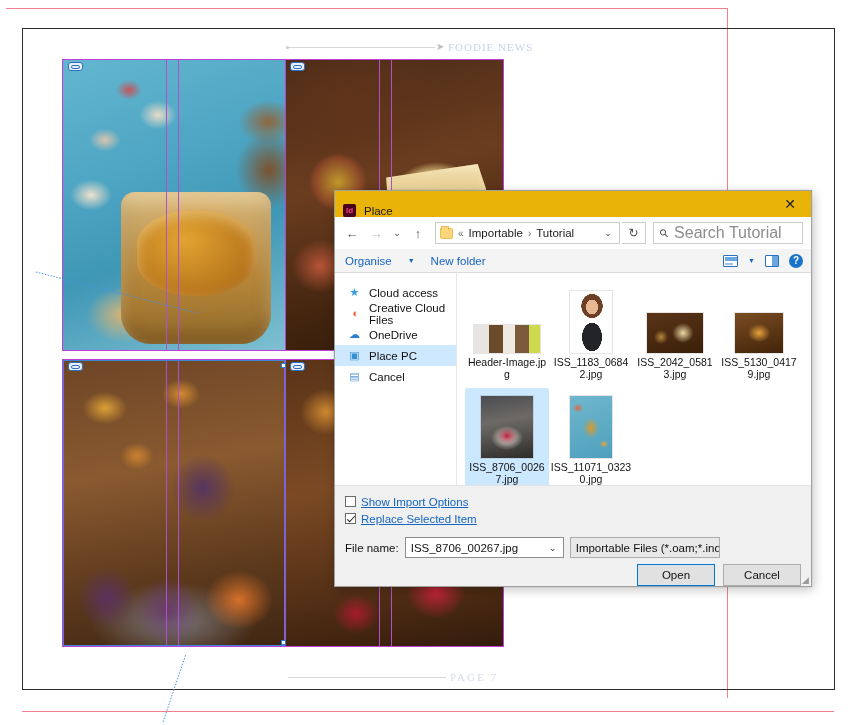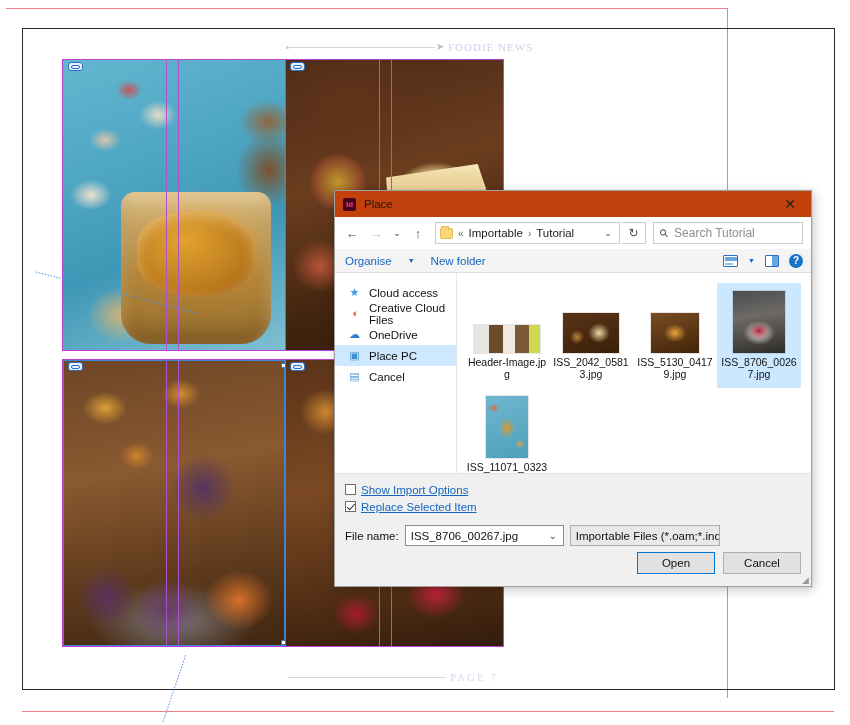--- a/index.html
+++ b/index.html
@@ -131,21 +131,21 @@
   .label-arrow{ position:absolute; color:#bdbdbd; font-size:10px; line-height:1; }
 
   
   #place-dialog {
     position:absolute; left:334px; top:190px; width:478px; height:397px;
     background:#f0f0f0; border:1px solid #a0a0a0;
     box-shadow:0 0 0 1px rgba(0,0,0,.04), 2px 3px 10px rgba(0,0,0,.22);
     font-size:11.5px; color:#111; display:flex; flex-direction:column;
   }
   .titlebar {
-    height:26px; background:#c2410c; display:flex; align-items:center;
+    height:26px; background:#eab308; display:flex; align-items:flex-end;
     padding:0 0 0 8px; flex:none;
   }
   .id-icon {
     width:13px; height:13px; background:#49021f; border-radius:2px;
     color:#ff3d81; font-size:8px; font-weight:bold; line-height:13px;
     text-align:center; font-family:"Liberation Sans", sans-serif; flex:none;
   }
   .title-text { margin-left:8px; font-size:11.5px; color:#1a1a1a; }
   .close-btn {
     margin-left:auto; width:42px; height:26px; display:flex;
@@ -181,21 +181,21 @@
   .addr-caret { margin-left:auto; width:18px; text-align:center; color:#4d4d4d; font-size:9px; }
   .refresh-btn {
     width:24px; height:22px; border:1px solid #cccccc; border-left:none; background:#fff;
     display:flex; align-items:center; justify-content:center; color:#4d4d4d; font-size:12px; flex:none;
   }
   .searchbar {
     width:150px; height:22px; margin-left:5px; border:1px solid #cccccc; background:#fff;
     display:flex; align-items:center; gap:6px; padding:0 6px; flex:none;
   }
   .search-ico { color:#555; font-size:11px; transform:rotate(-45deg); display:inline-block; }
-  .search-ph { color:#8d8d8d; font-size:12px; }
+  .search-ph { color:#8d8d8d; font-size:16px; }
 
   
   .cmdbar {
     height:24px; background:#f4f4f4; border-bottom:1px solid #dcdcdc;
     display:flex; align-items:center; padding:0 8px 0 10px; gap:16px; flex:none;
   }
   .cmd-item { color:#1665c0; font-size:11.5px; display:flex; align-items:center; gap:16px; }
   .cmd-caret { font-size:7px; color:#1665c0; }
   .cmd-right { margin-left:auto; display:flex; align-items:center; gap:10px; }
   .viewico {
@@ -327,21 +327,21 @@
     width:159px; height:21px; border:1px solid #8d8d8d; background:#fff;
     display:flex; align-items:center; padding:0 2px 0 5px; font-size:11.5px; color:#111;
   }
   .fn-caret { margin-left:auto; width:16px; text-align:center; color:#333; font-size:9px; }
   .filter-sel {
     width:150px; height:21px; border:1px solid #adadad; background:#e8e8e8;
     display:flex; align-items:center; padding:0 2px 0 5px; font-size:11.5px; color:#111;
     white-space:nowrap; overflow:hidden;
   }
   .btnrow {
-    display:flex; justify-content:flex-end; gap:8px; padding:6px 10px 12px 10px; flex:none;
+    display:flex; justify-content:flex-end; gap:8px; padding:6px 10px 0 10px; flex:none;
   }
   .dlg-btn {
     width:78px; height:22px; border:1px solid #adadad; background:#e1e1e1;
     font-size:11.5px; color:#111; display:flex; align-items:center; justify-content:center;
   }
   .dlg-btn.default { border:1px solid #0078d7; background:#e1e1e1; }
   .resize-grip {
     position:absolute; right:2px; bottom:1px; width:10px; height:10px;
     color:#9a9a9a; font-size:9px; line-height:10px; text-align:right;
   }
@@ -492,20 +492,26 @@
 
     <div class="filelist">
       <div class="file-cell">
         <div class="thumb-box">
             <div class="thumb t-header"></div>
           </div>
         <div class="file-label">Header-Image.jpg</div>
       </div>
       <div class="file-cell">
         <div class="thumb-box">
+            <div class="thumb t-woman"></div>
+          </div>
+        <div class="file-label">ISS_1183_06842.jpg</div>
+      </div>
+      <div class="file-cell">
+        <div class="thumb-box">
             <div class="thumb t-figs-cheese"></div>
           </div>
         <div class="file-label">ISS_2042_05813.jpg</div>
       </div>
       <div class="file-cell">
         <div class="thumb-box">
             <div class="thumb t-soup"></div>
           </div>
         <div class="file-label">ISS_5130_04179.jpg</div>
       </div>

